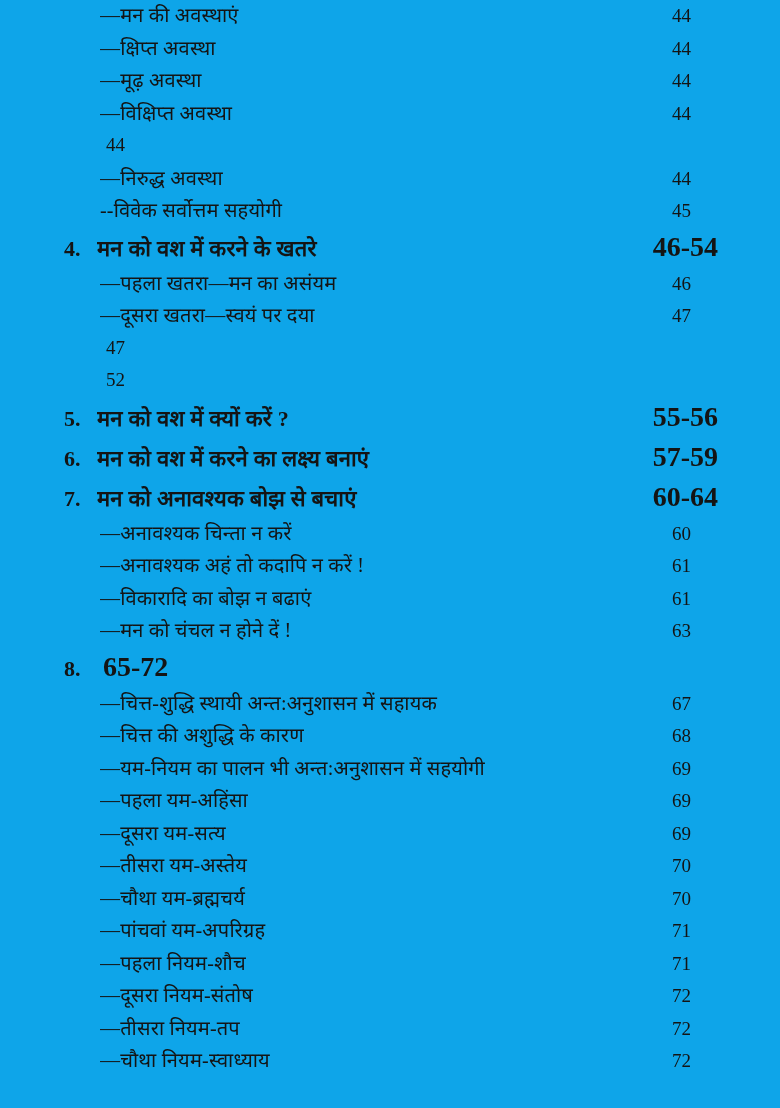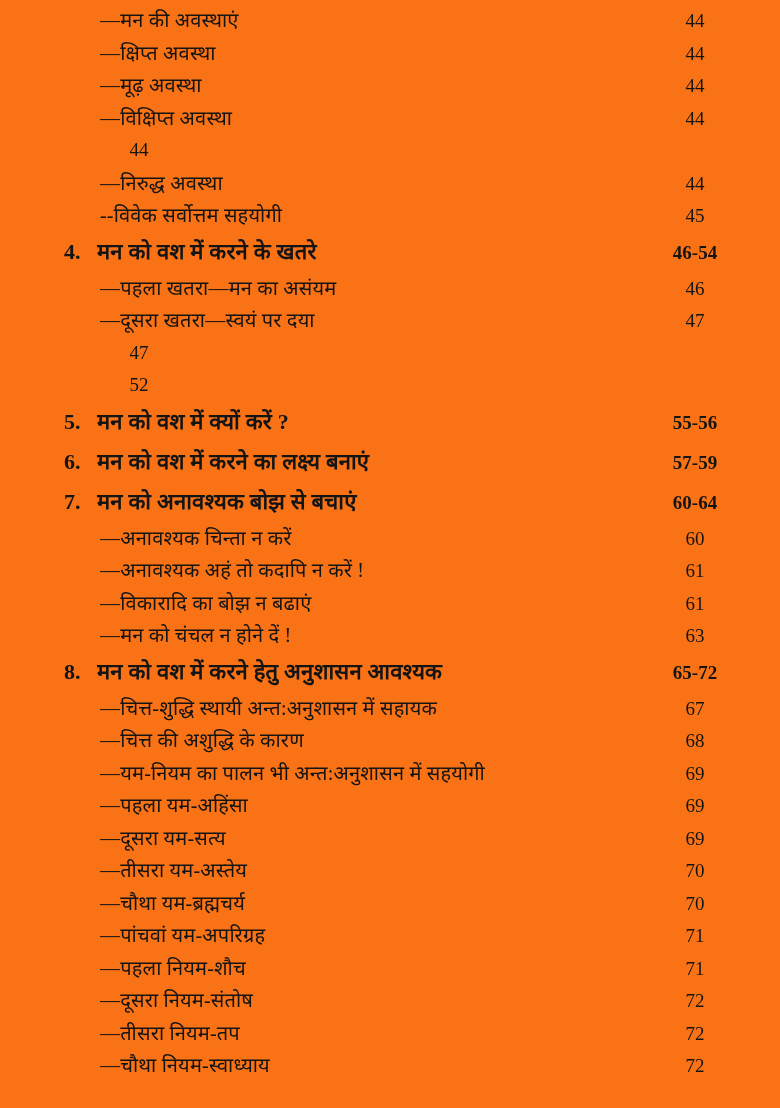--- a/index.html
+++ b/index.html
@@ -4,24 +4,23 @@
 <style>
   html, body {
     margin: 0;
     padding: 0;
     background: #ffffff;
   }
   .page {
     position: relative;
     width: 780px;
     height: 1108px;
-    background: #f97316;
+    background: #0ea5e9;
     overflow: hidden;
     box-sizing: border-box;
-    padding-top: 5px;
     font-family: "Liberation Serif", "DejaVu Serif", serif;
     color: #141414;
   }
   .toc {
     width: 100%;
   }
   .row {
     display: flex;
     align-items: baseline;
     box-sizing: border-box;
@@ -46,30 +45,30 @@
     flex: none;
     width: 33px;
   }
   .label {
     flex: 1 1 auto;
     overflow: hidden;
     letter-spacing: 0.2px;
   }
   .page-num {
     flex: none;
-    margin-left: 16px;
-    text-align: center;
+    margin-left: 6px;
+    text-align: left;
     min-width: 46px;
   }
   .row.sub .page-num {
     font-size: 19px;
     font-weight: 400;
   }
   .row.chapter .page-num {
-    font-size: 19px;
+    font-size: 28px;
     font-weight: 700;
   }
 </style>
 </head>
 <body>
 
 <div class="page">
   <div class="toc" id="toc">
       <div class="row sub">
         <span class="label">—मन की अवस्थाएं</span>
@@ -143,21 +142,20 @@
       <div class="row sub">
         <span class="label">—विकारादि का बोझ न बढाएं</span>
         <span class="page-num">61</span>
       </div>
       <div class="row sub">
         <span class="label">—मन को चंचल न होने दें !</span>
         <span class="page-num">63</span>
       </div>
       <div class="row chapter">
         <span class="num">8.</span>
-        <span class="label">मन को वश में करने हेतु अनुशासन आवश्यक</span>
         <span class="page-num">65-72</span>
       </div>
       <div class="row sub">
         <span class="label">—चित्त-शुद्धि स्थायी अन्त:अनुशासन में सहायक</span>
         <span class="page-num">67</span>
       </div>
       <div class="row sub">
         <span class="label">—चित्त की अशुद्धि के कारण</span>
         <span class="page-num">68</span>
       </div>

